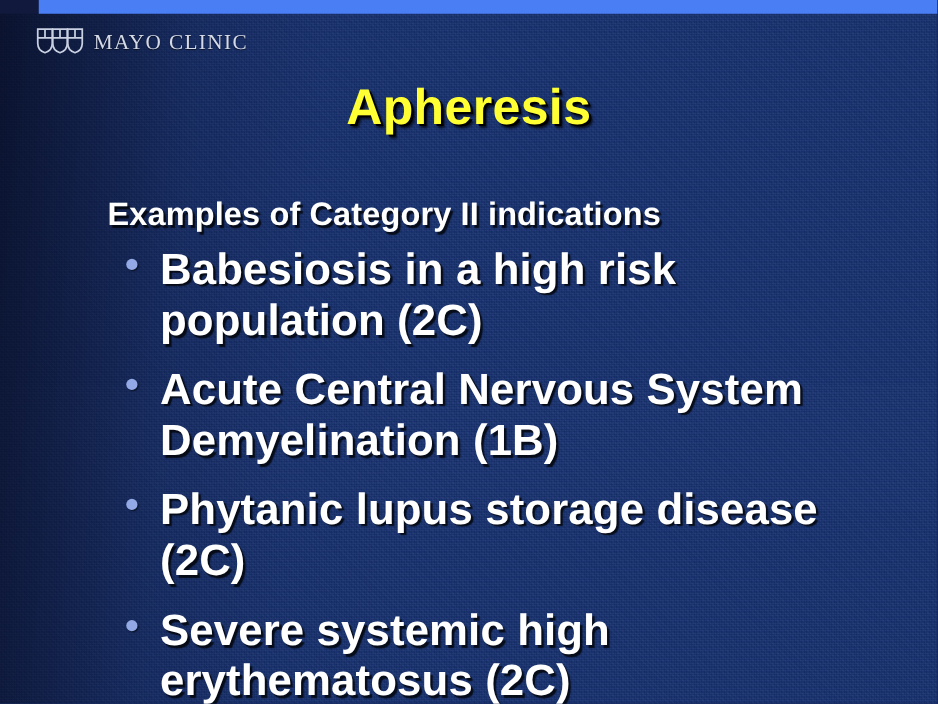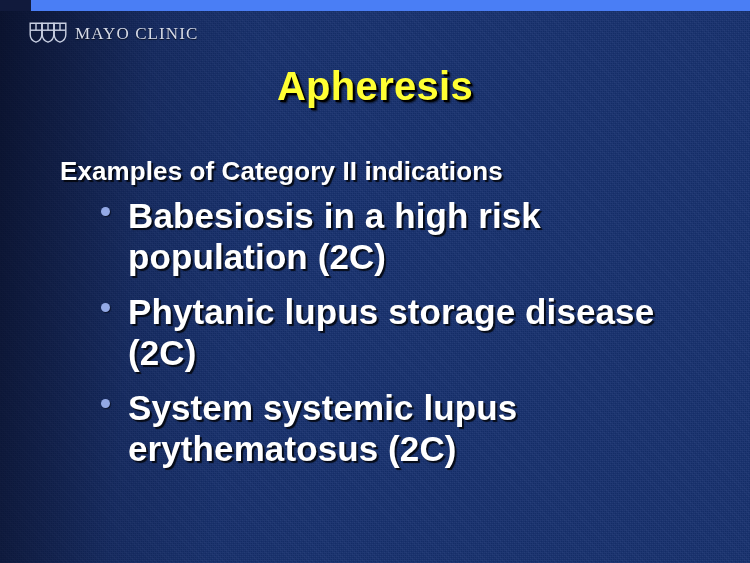--- a/index.html
+++ b/index.html
@@ -65,20 +65,21 @@
 
   
   #body{
     position:absolute;left:60px;top:156px;right:22px;
   }
   #heading{
     font-size:26px;font-weight:bold;color:#ffffff;
     text-shadow:2px 2px 1px rgba(0,0,0,0.78);
     letter-spacing:0.1px;
     margin-bottom:9px;
+    margin-left:26px;
   }
   ul.bullets{
     list-style:none;margin:0;padding:0 0 0 38px;
   }
   ul.bullets li{
     position:relative;
     font-size:35px;font-weight:bold;color:#ffffff;
     text-shadow:2px 2px 1px rgba(0,0,0,0.78);
     line-height:1.16;
     margin-bottom:15px;
@@ -126,22 +127,26 @@
 
   <div id="body">
     <div id="heading">Examples of Category II indications</div>
     <ul class="bullets">
       <li>
         <span class="dot"></span>
         <span>Babesiosis in a high risk population (2C)</span>
       </li>
       <li>
         <span class="dot"></span>
+        <span>Acute Central Nervous System Demyelination (1B)</span>
+      </li>
+      <li>
+        <span class="dot"></span>
         <span>Phytanic lupus storage disease (2C)</span>
       </li>
       <li>
         <span class="dot"></span>
-        <span>System systemic lupus erythematosus (2C)</span>
+        <span>Severe systemic high erythematosus (2C)</span>
       </li>
     </ul>
   </div>
 
 </div>
 
 </body></html>

